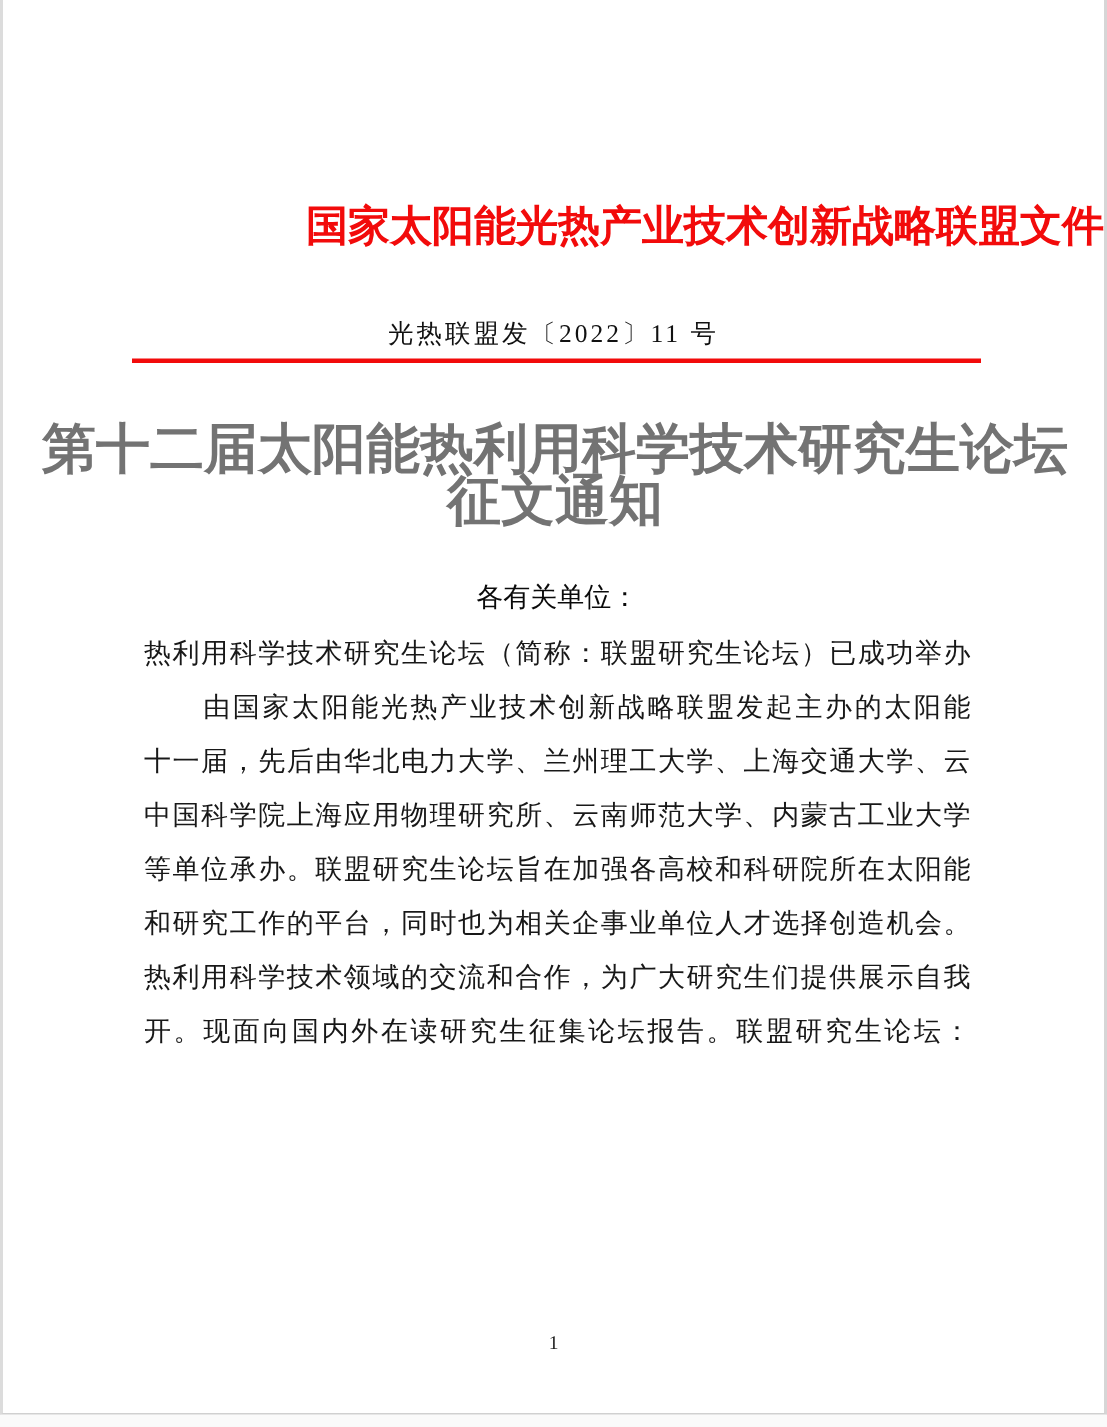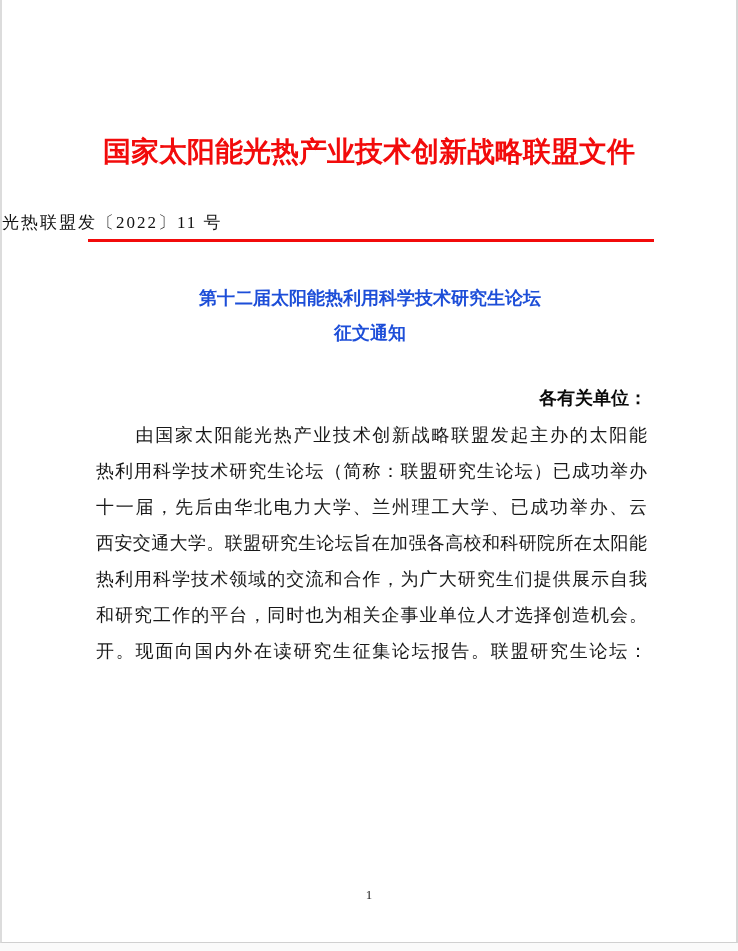--- a/index.html
+++ b/index.html
@@ -26,34 +26,34 @@
     border-left: 2px solid #dcdcdc;
     border-right: 2px solid #d6d6d6;
     border-bottom: 1px solid #d0d0d0;
   }
   .org-title {
     position: absolute;
     top: 133px;
     left: 0;
     right: 0;
     margin: 0;
-    text-align: center;
+    text-align: right;
     font-size: 28px;
     line-height: 38px;
     font-weight: bold;
     color: #f20b0b;
     font-family: "Liberation Serif", "DejaVu Serif", serif;
     white-space: nowrap;
   }
   .doc-number {
     position: absolute;
     top: 211px;
     left: 0;
     right: 0;
-    text-align: left;
+    text-align: center;
     font-size: 17px;
     line-height: 24px;
     color: #111111;
     letter-spacing: 2px;
     font-family: "Liberation Serif", "DejaVu Serif", serif;
     white-space: nowrap;
   }
   .red-line {
     position: absolute;
     top: 239px;
@@ -62,41 +62,41 @@
     height: 3px;
     background: #f20b0b;
   }
   .notice-title {
     position: absolute;
     top: 281px;
     left: 2px;
     right: 0;
     margin: 0;
     text-align: center;
-    font-size: 18px;
+    font-size: 36px;
     line-height: 35px;
     font-weight: bold;
-    color: #1d4ed8;
+    color: #737373;
     font-family: "Liberation Sans", "DejaVu Sans", sans-serif;
   }
   .body-text {
     position: absolute;
     top: 380px;
     left: 94px;
     width: 551px;
     color: #181818;
     font-size: 18px;
     font-family: "Liberation Serif", "DejaVu Serif", serif;
   }
   .salutation {
     height: 37px;
     line-height: 37px;
-    font-weight: bold;
+    font-weight: normal;
     font-size: 18px;
-    text-align: right;
+    text-align: center;
     font-family: "Liberation Sans", "DejaVu Sans", sans-serif;
     color: #0a0a0a;
   }
   .body-line {
     height: 36px;
     line-height: 36px;
     font-size: 18px;
     text-align: justify;
     text-align-last: justify;
     white-space: nowrap;
@@ -128,26 +128,27 @@
 
     <h2 class="notice-title">
       <span>第十二届太阳能热利用科学技术研究生论坛</span><br>
       <span>征文通知</span>
     </h2>
 
     <div class="body-text">
       <div class="salutation">各有关单位：</div>
 
       <div class="paragraph">
+          <div class="body-line">热利用科学技术研究生论坛（简称：联盟研究生论坛）已成功举办</div>
           <div class="body-line">　　由国家太阳能光热产业技术创新战略联盟发起主办的太阳能</div>
-          <div class="body-line">热利用科学技术研究生论坛（简称：联盟研究生论坛）已成功举办</div>
-          <div class="body-line">十一届，先后由华北电力大学、兰州理工大学、已成功举办、云</div>
-          <div class="body-line">西安交通大学。联盟研究生论坛旨在加强各高校和科研院所在太阳能</div>
+          <div class="body-line">十一届，先后由华北电力大学、兰州理工大学、上海交通大学、云</div>
+          <div class="body-line">中国科学院上海应用物理研究所、云南师范大学、内蒙古工业大学</div>
+          <div class="body-line">等单位承办。联盟研究生论坛旨在加强各高校和科研院所在太阳能</div>
+          <div class="body-line">和研究工作的平台，同时也为相关企事业单位人才选择创造机会。</div>
           <div class="body-line">热利用科学技术领域的交流和合作，为广大研究生们提供展示自我</div>
-          <div class="body-line">和研究工作的平台，同时也为相关企事业单位人才选择创造机会。</div>
         </div>
 
       <div class="paragraph">
           <div class="body-line">开。现面向国内外在读研究生征集论坛报告。联盟研究生论坛：</div>
         </div>
     </div>
 
     <div class="page-number">1</div>
 
   </div>

